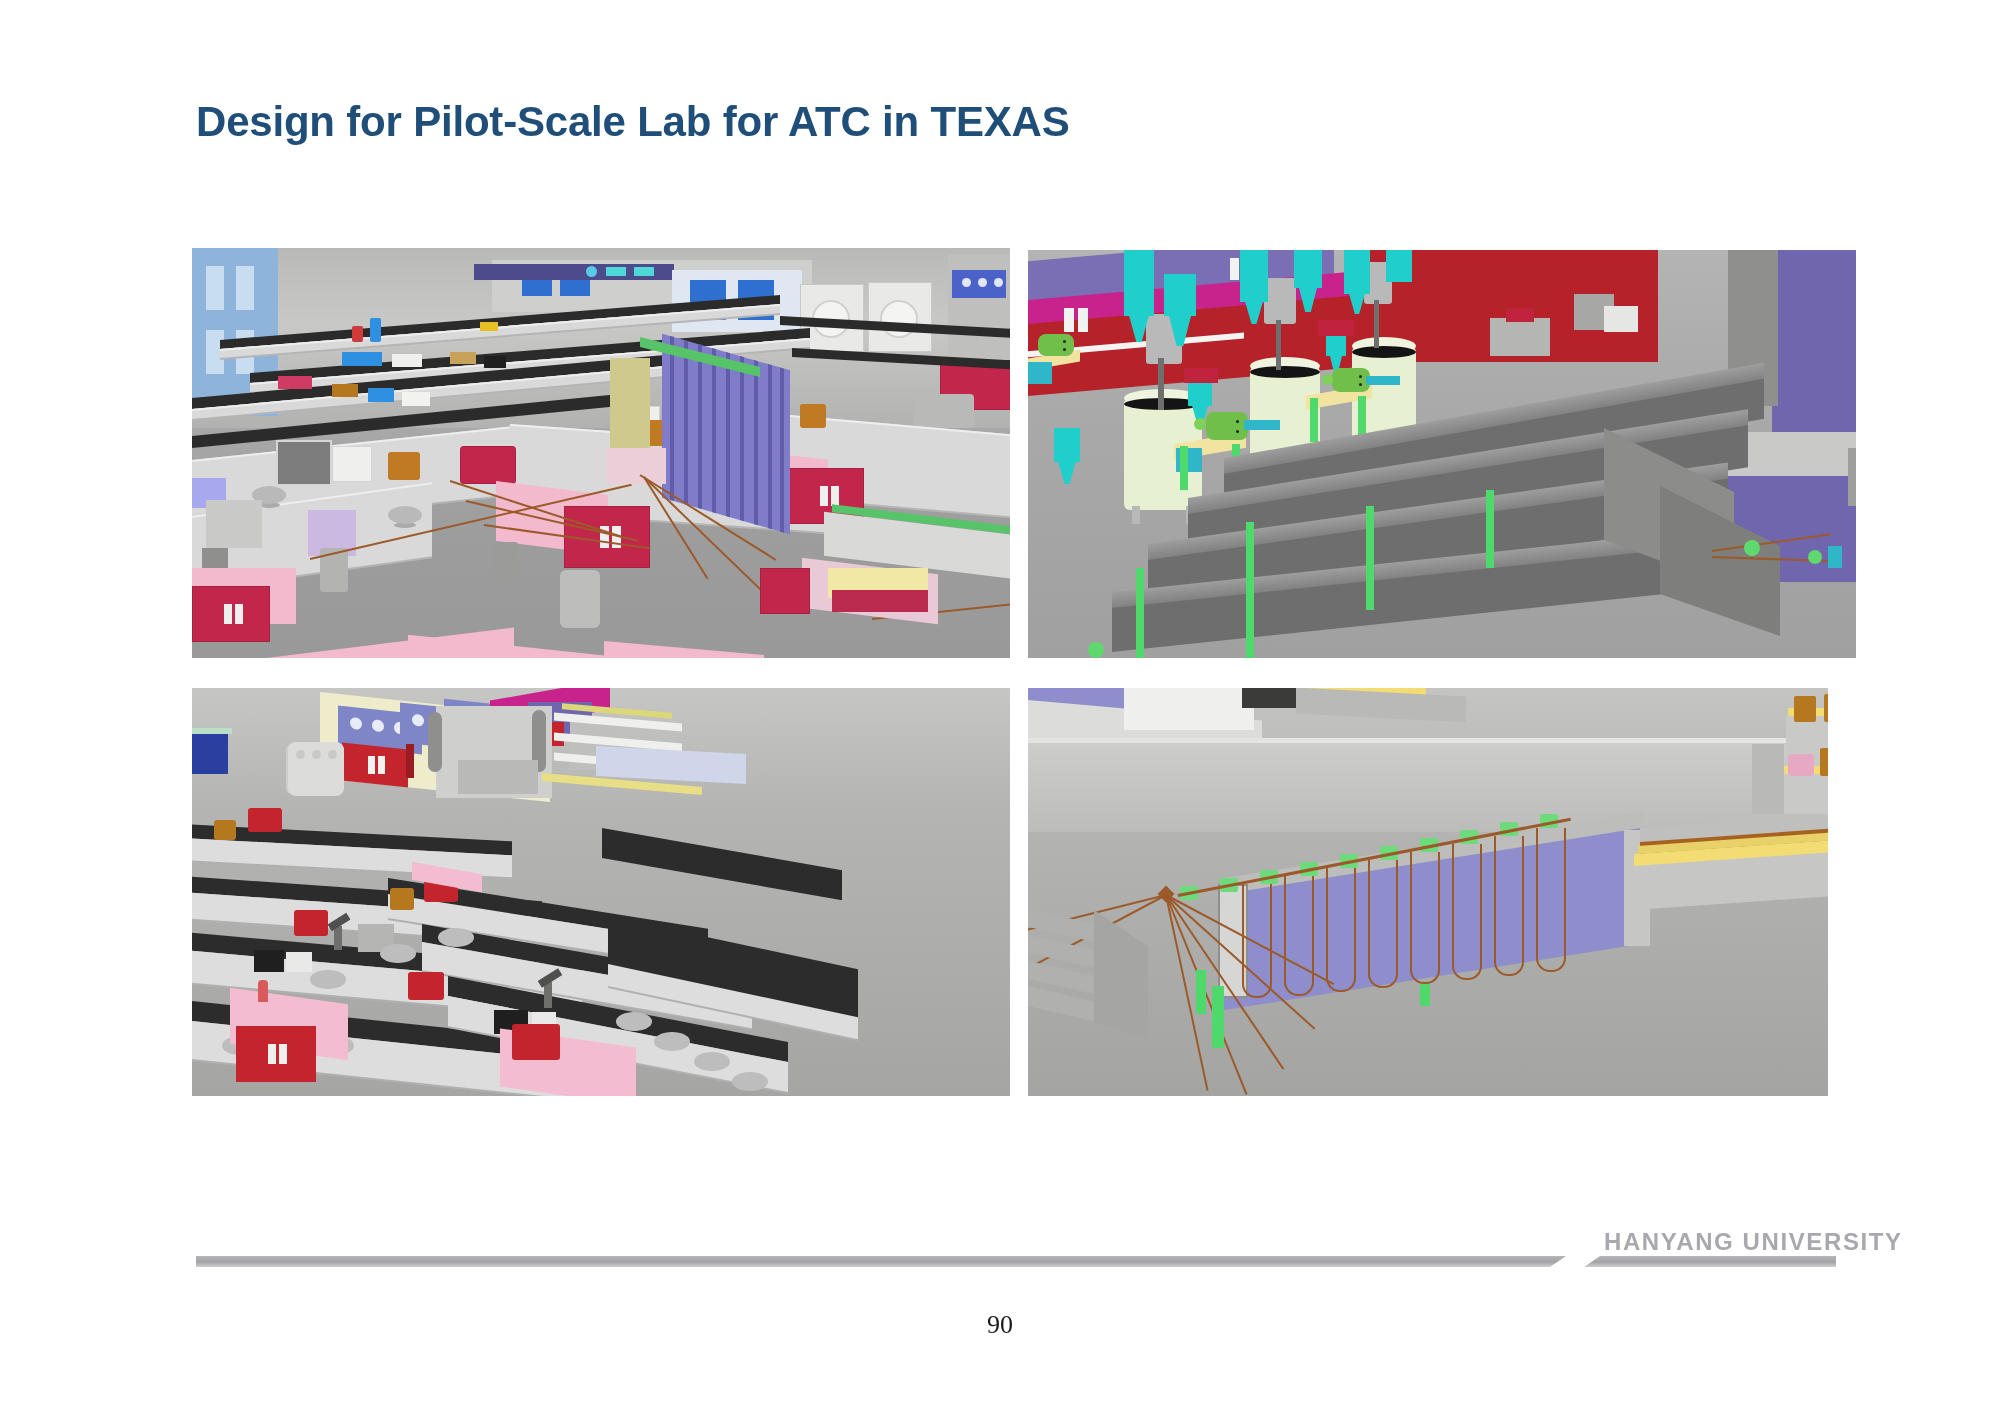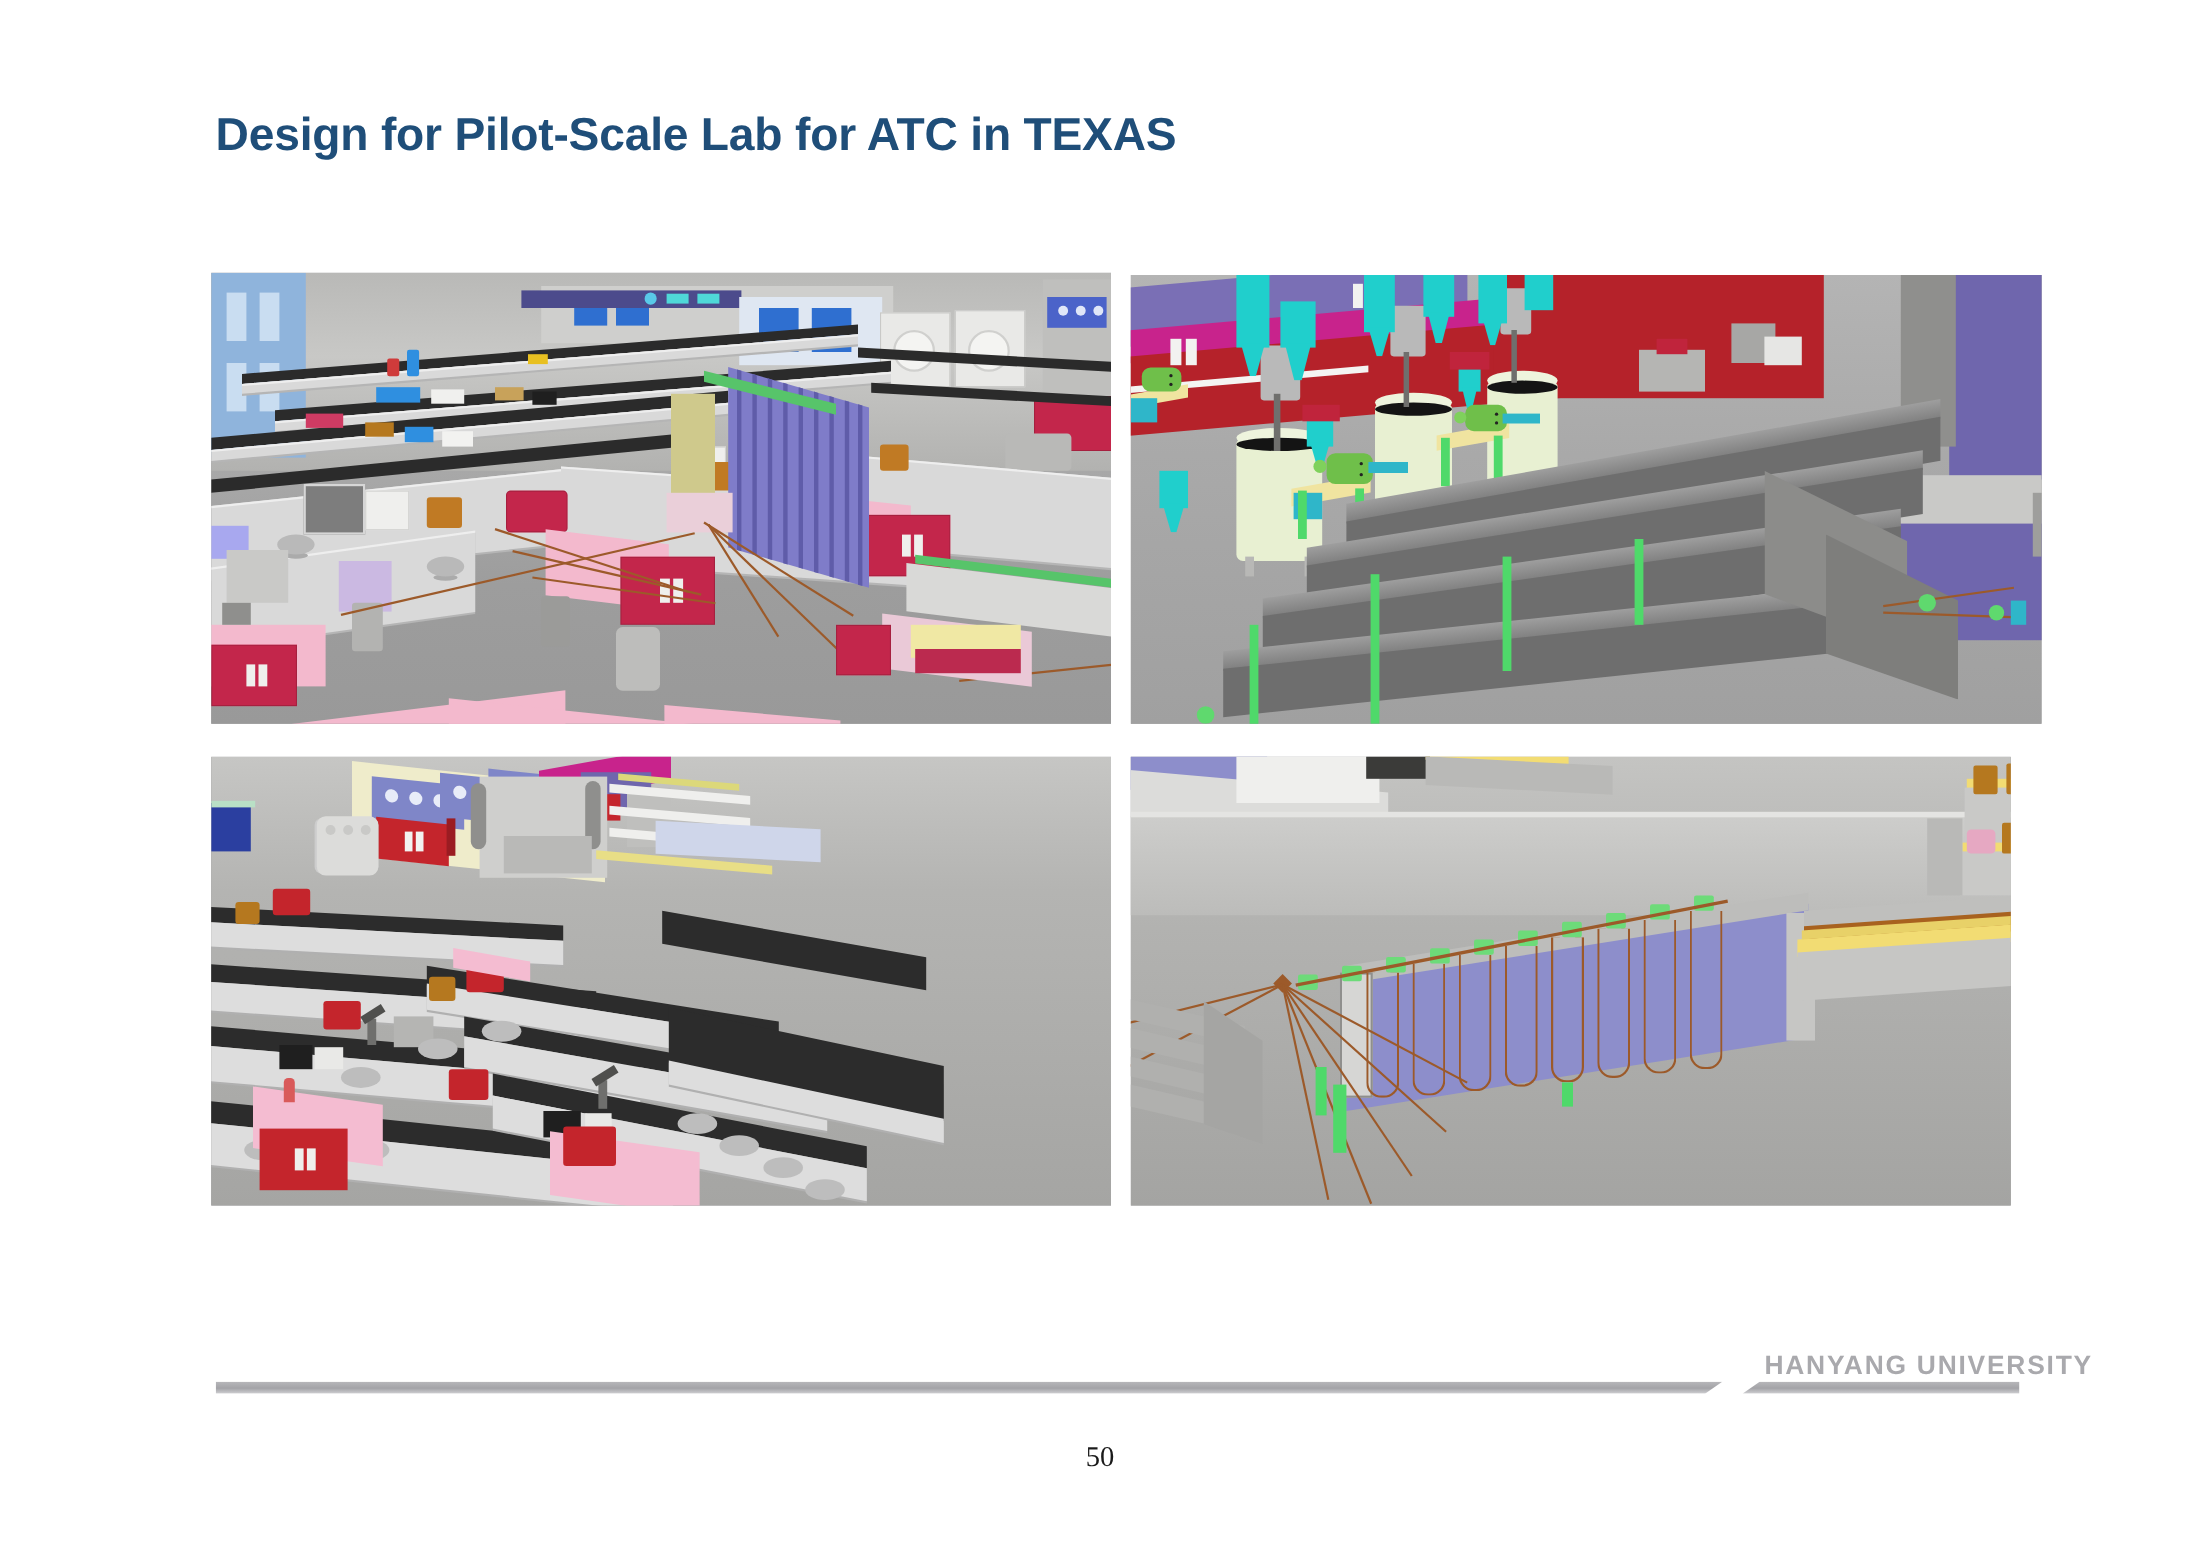--- a/index.html
+++ b/index.html
@@ -590,13 +590,13 @@
     <div class="o" style="left:724px;top:56px;width:32px;height:70px;background:#b9b9b7;"></div>
   </div>
 </div>
 
 <div id="footer-bar">
   <div class="seg-a"></div>
   <div class="seg-b"></div>
 </div>
 <div id="footer-logo">HANYANG UNIVERSITY</div>
 
-<div id="page-number">50</div>
+<div id="page-number">90</div>
 
 </body></html>

